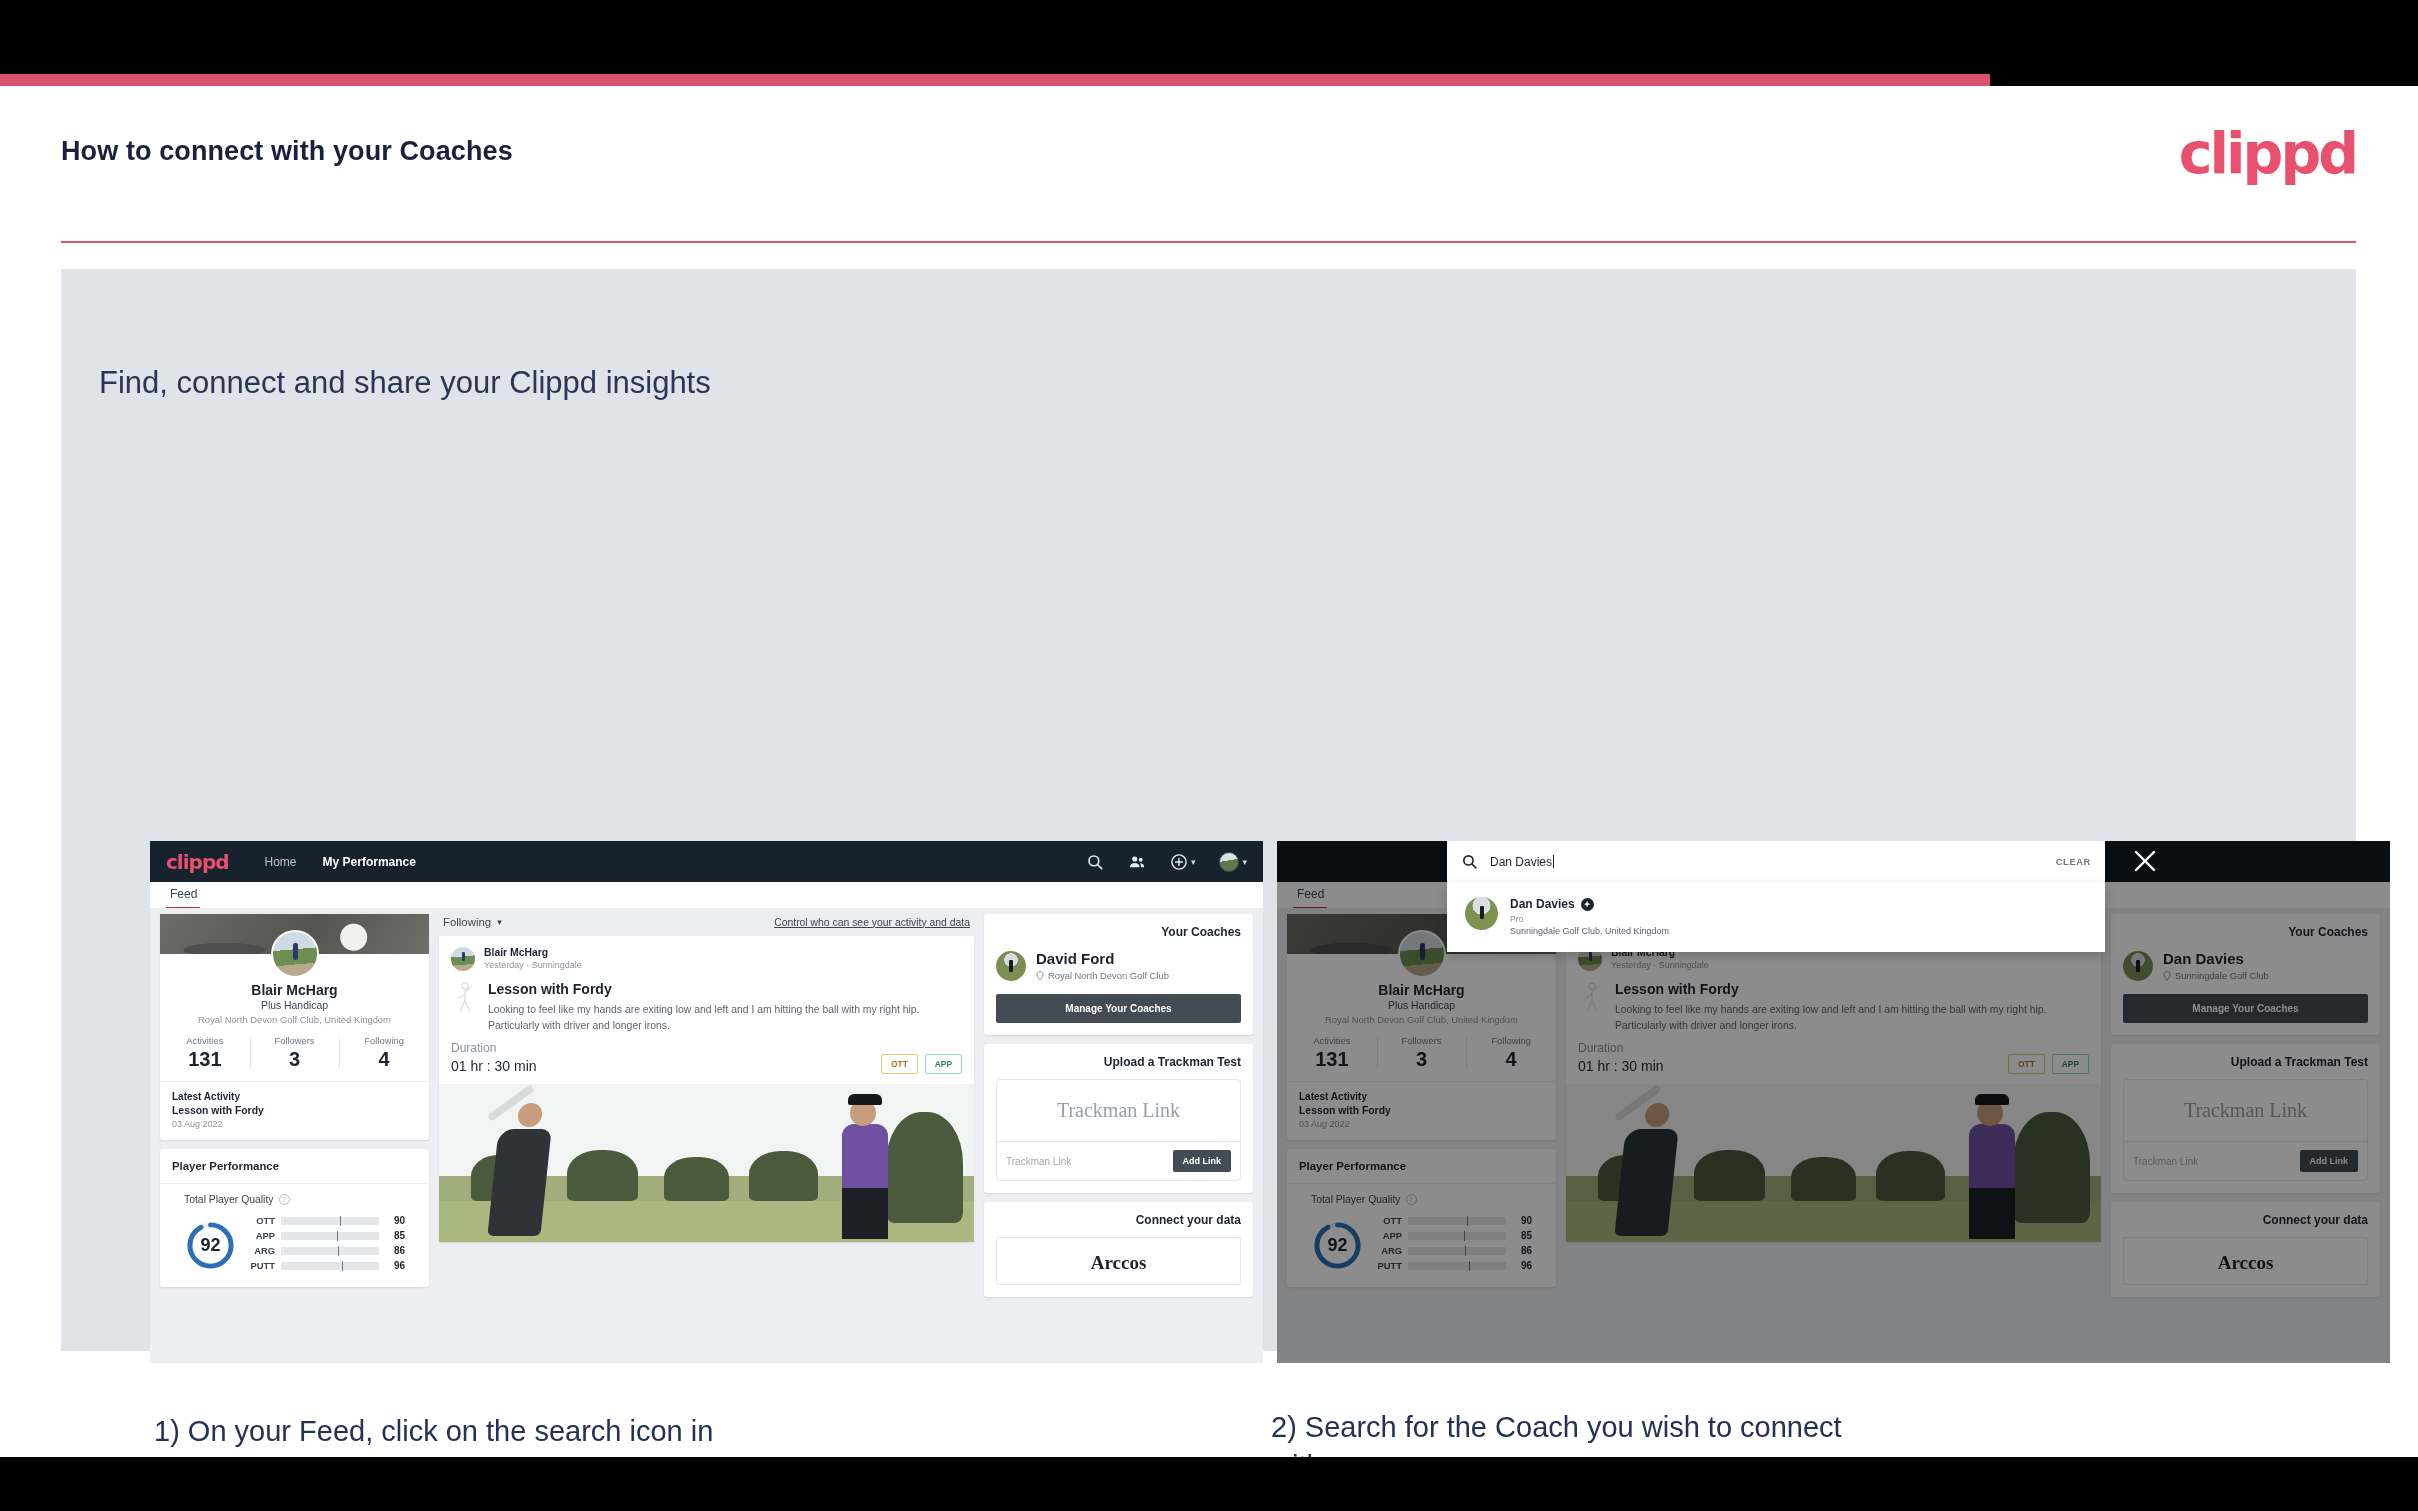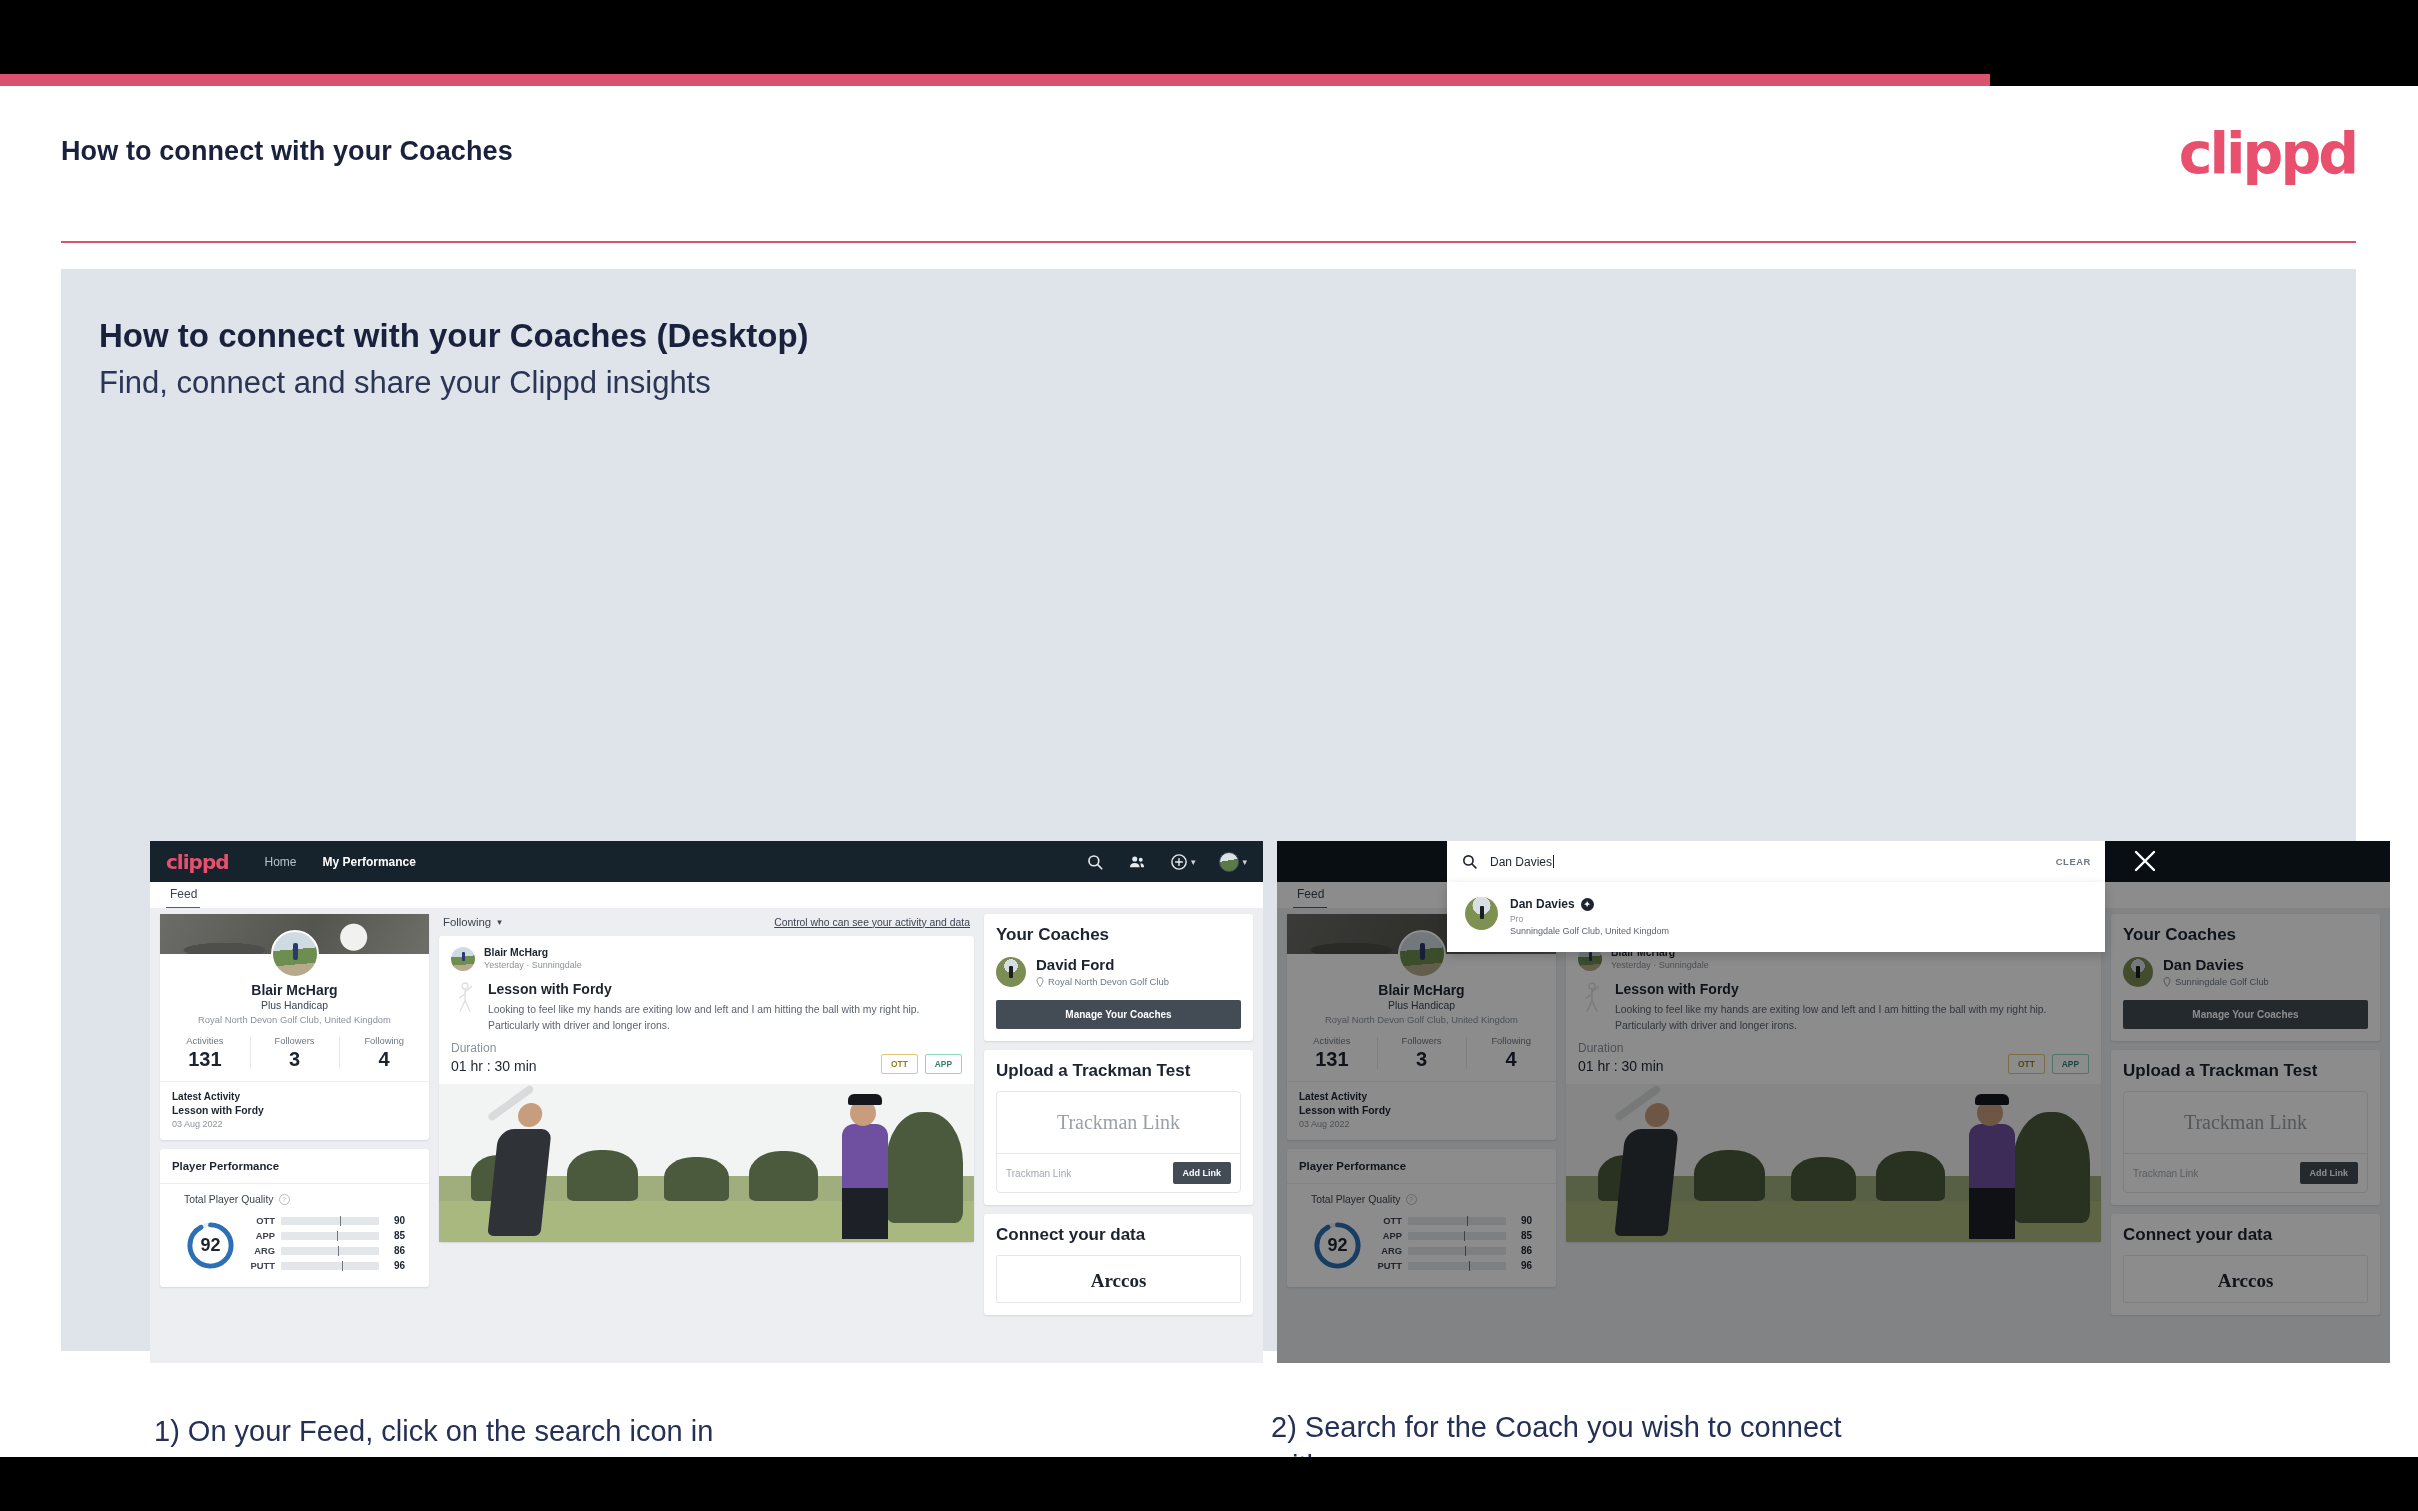--- a/index.html
+++ b/index.html
@@ -216,21 +216,21 @@
   .golfer-b::after{
     content:""; position:absolute; left:6px; top:-30px; width:34px; height:11px;
     background:#15171c; border-radius:6px 6px 2px 2px;
   }
   .golfer-b-legs{
     position:absolute; right:16%; bottom:2%; width:46px; height:51px; background:#1d2027;
   }
 
   
   .rc-body { padding:11px 12px 12px; }
-  .rc-h { font-size:17px; font-weight:700; color:#1d2430; }
+  .rc-h { font-size:12px; font-weight:700; color:#1d2430;text-align:right; }
   .coach-row { display:flex; gap:10px; align-items:center; margin-top:11px; }
   .coach-av {
     width:30px;height:30px;border-radius:50%;flex:none;
     background:radial-gradient(circle at 50% 30%,#d5dde1 0 26%, #7b8d52 27% 100%);
     position:relative; overflow:hidden;
   }
   .coach-av::after{content:"";position:absolute;left:44%;top:30%;width:4px;height:12px;background:#1a1d22;border-radius:1px;}
   .coach-name { font-size:15px; font-weight:700; color:#1d2430; }
   .coach-club { font-size:9.4px; color:#6f7883; margin-top:3px; display:flex; align-items:center; gap:4px;}
   .pin { width:8px; height:10px; flex:none; }
@@ -295,21 +295,20 @@
 
   <div class="slide">
 
     <div class="slide-head">
       <div class="slide-head-title">How to connect with your Coaches</div>
       <div class="brand-logo">clippd</div>
     </div>
     <div class="head-rule"></div>
 
     <div class="panel">
-      <div class="panel-title">How to connect with your Coaches (Desktop)</div>
       <div class="panel-sub">Find, connect and share your Clippd insights</div>
 
       <div class="shot shot-1">
 
         <div class="navbar">
           <div class="nav-logo">clippd</div>
           <div class="nav-links">
             <span class="nav-link">Home</span>
             <span class="nav-link active">My Performance</span>
           </div>

